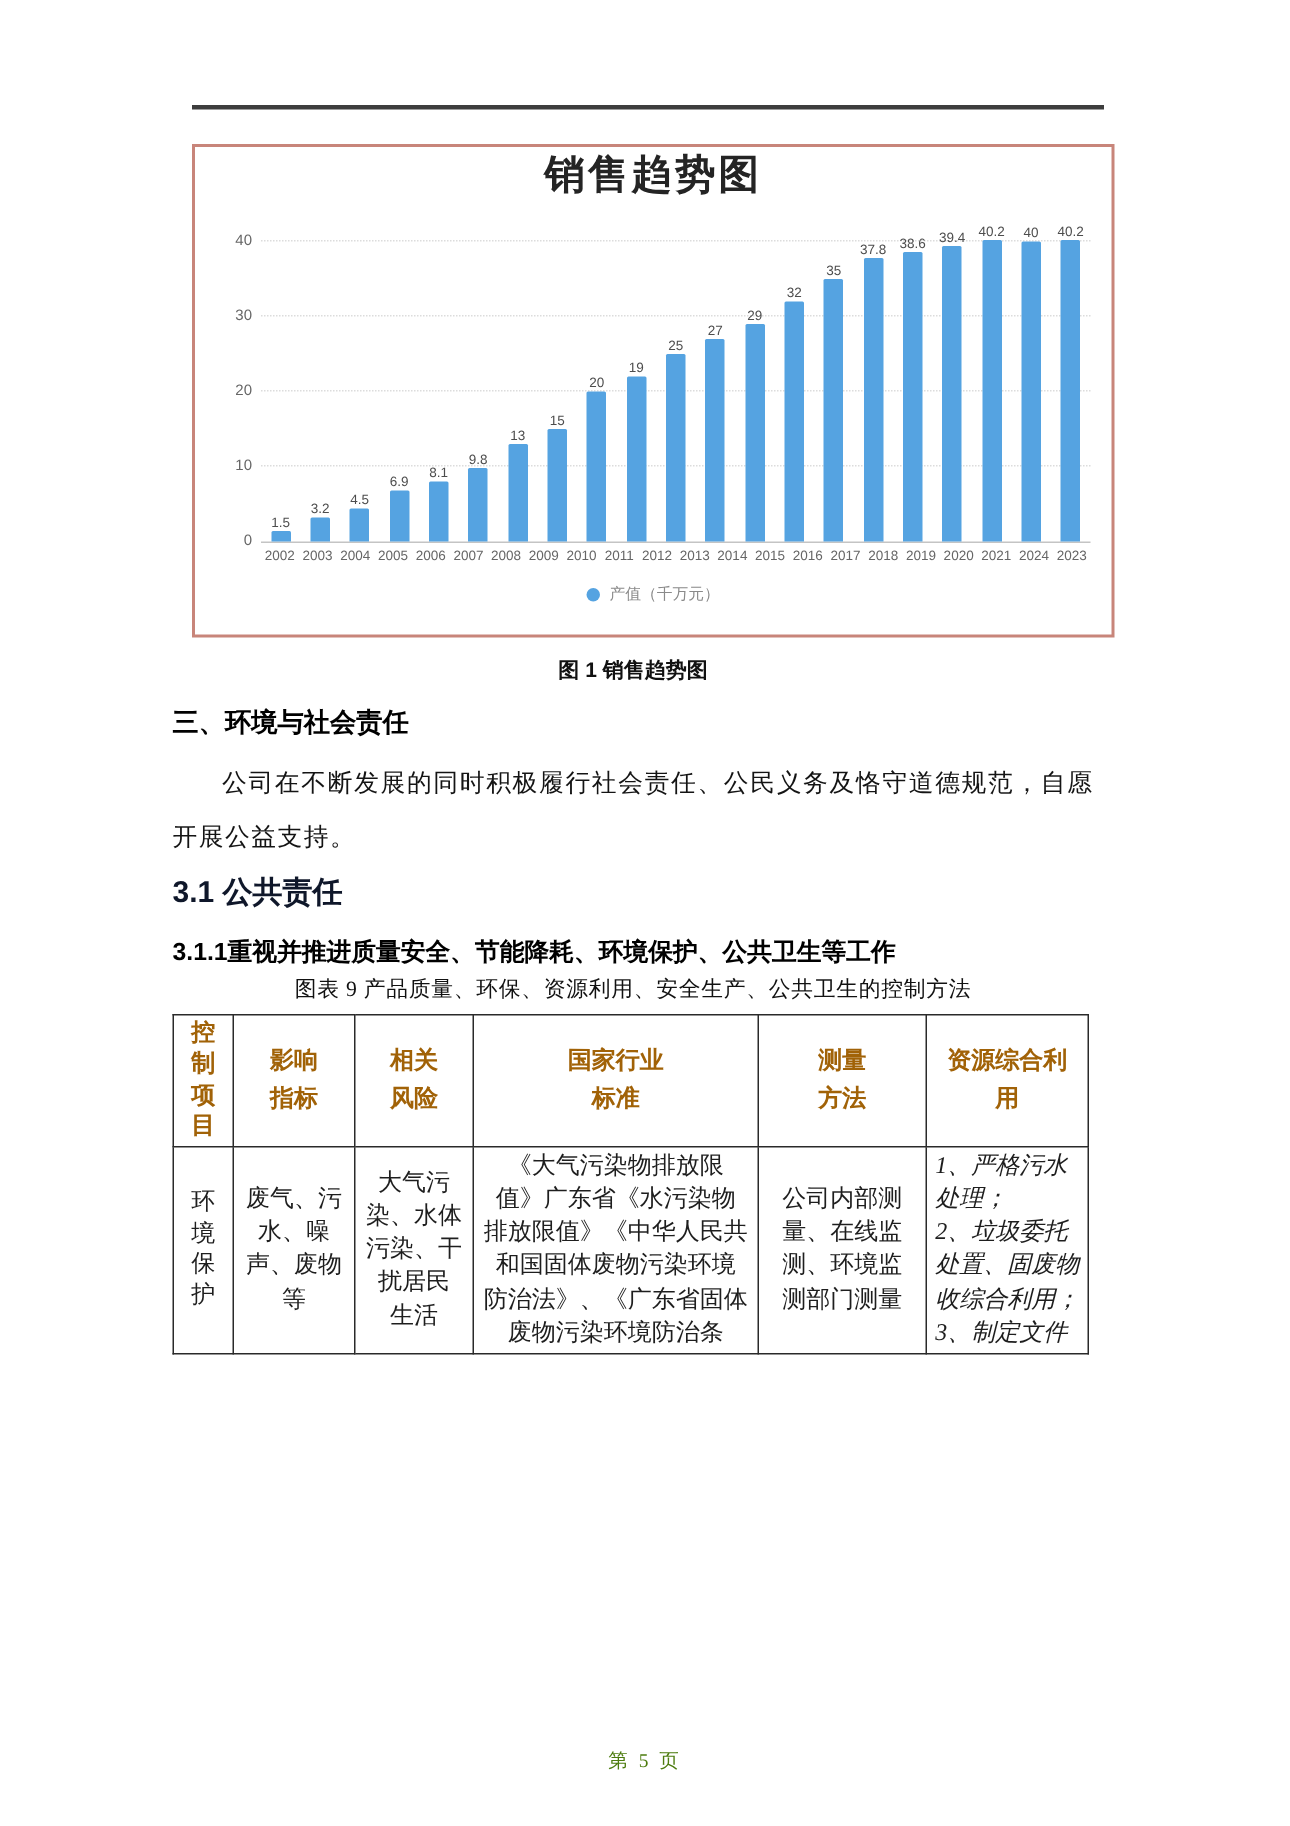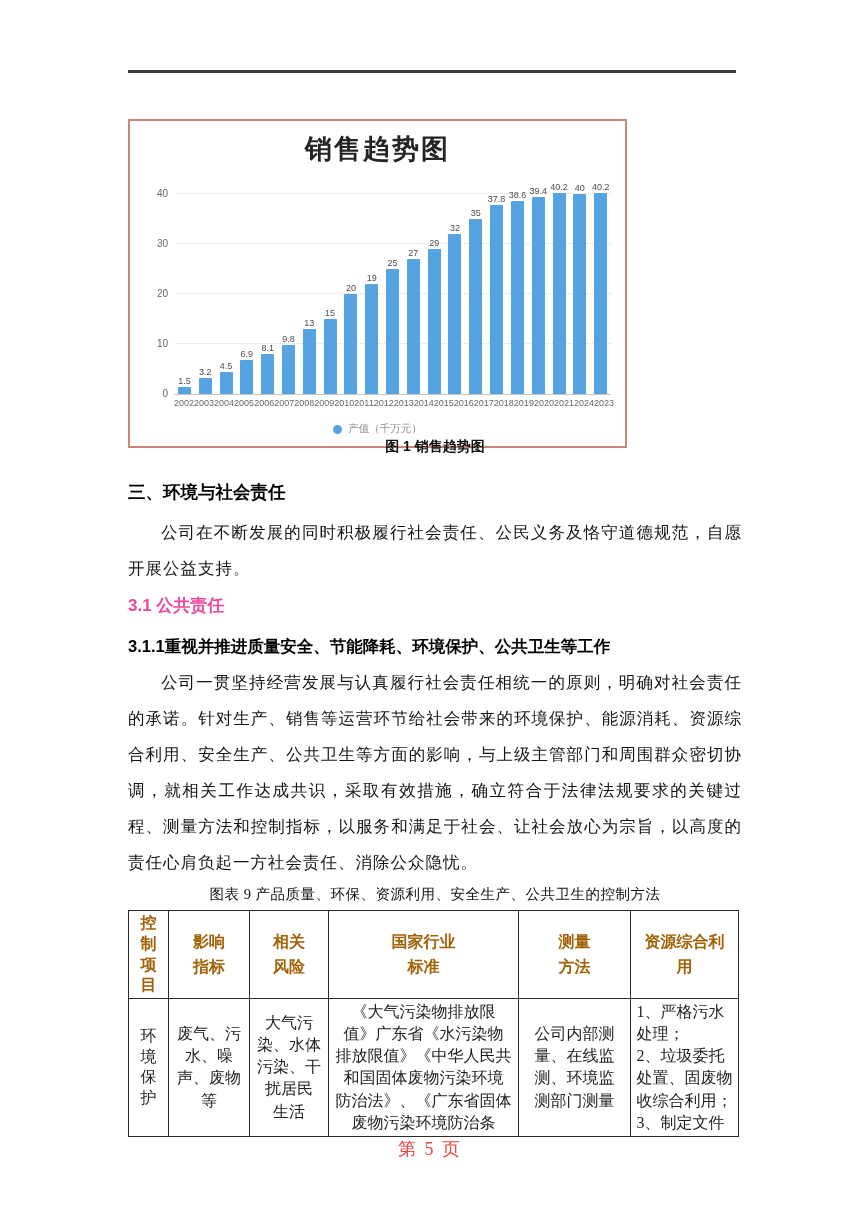--- a/index.html
+++ b/index.html
@@ -8,22 +8,22 @@
     width: 860px; height: 1217px; position: relative;
     font-family: "Liberation Serif", "DejaVu Serif", serif;
     color: #1b1b1b; overflow: hidden;
   }
 
   
   .top-rule { position: absolute; left: 128px; top: 70px; width: 608px;
     border-top: 3px solid #3d3d3d; }
 
   
-  .chart-box { position: absolute; left: 128px; top: 119px; width: 499px; height: 329px;
-    border: 2px solid #c8857a; background: #fff; padding-top: 10px; }
+  .chart-box { position: absolute; left: 128px; top: 96px; width: 615px; height: 329px;
+    border: 2px solid #c8857a; background: #fff; }
   .chart-title { text-align: center; font-family: "Liberation Sans", sans-serif;
     font-weight: bold; font-size: 27px; color: #242424; letter-spacing: 2px; }
   .plot-wrap { position: relative; margin: 26px 14px 0 44px; height: 202px;
     border-bottom: 1px solid #c4c4c4; }
   .gridline { position: absolute; left: 0; right: 0; height: 0;
     border-top: 1px dotted #dcdcdc; }
   .y-label { position: absolute; left: -34px; width: 28px; text-align: right;
     font-family: "Liberation Sans", sans-serif; font-size: 10px; color: #666; }
   .bars-row { position: absolute; left: 0; right: 0; bottom: 0; top: -14px;
     display: flex; align-items: flex-end; }
@@ -36,30 +36,30 @@
   .x-label { flex: 1; text-align: center; font-family: "Liberation Sans", sans-serif;
     font-size: 9px; color: #666; white-space: nowrap; }
   .legend { display: flex; align-items: center; justify-content: center; gap: 6px;
     margin-top: 14px; }
   .legend-dot { width: 9px; height: 9px; border-radius: 50%; background: #55a3e1;
     display: inline-block; }
   .legend-label { font-family: "Liberation Sans", sans-serif; font-size: 10.5px;
     color: #8a8a8a; }
 
   
-  .content { position: absolute; left: 128px; top: 437px; width: 614px; }
+  .content { position: absolute; left: 115px; top: 437px; width: 614px; }
   .fig-caption { text-align: center; font-family: "Liberation Sans", sans-serif;
     font-weight: 600; font-size: 14px; color: #111; line-height: 18px; }
   .h1 { font-family: "Liberation Sans", sans-serif; font-weight: bold;
-    font-size: 17.5px; color: #000; margin-top: 25px; line-height: 24px; }
+    font-size: 17.5px; color: #000; margin-top: 14px; line-height: 24px; }
   .para { font-size: 16.5px; line-height: 36px; text-align: justify;
     text-indent: 2em; letter-spacing: 1px; color: #141414; }
   .p1 { margin-top: 11px; }
   .h2 { font-family: "Liberation Sans", sans-serif; font-weight: bold;
-    font-size: 17px; color: #ec4899; margin-top: 7px; line-height: 24px; }
+    font-size: 20px; color: #0f172a; margin-top: 7px; line-height: 24px; }
   .h3 { font-family: "Liberation Sans", sans-serif; font-weight: bold;
     font-size: 16.5px; color: #000; margin-top: 17px; line-height: 23px; }
   .p2 { margin-top: 7px; }
   .table-caption { text-align: center; font-size: 14.5px; color: #111;
     margin-top: 3px; line-height: 20px; letter-spacing: 0.5px; }
 
   
   table.ctrl { border-collapse: collapse; width: 610px; margin-top: 6px;
     table-layout: fixed; }
   table.ctrl th, table.ctrl td { border: 1.5px solid #2a2a2a; vertical-align: middle;
@@ -68,25 +68,25 @@
     font-size: 16px; color: #a16207; height: 88px; }
   table.ctrl td { font-size: 16px; color: #1e1e1e; height: 135px; }
   .cw1 { width: 40px; } .cw2 { width: 81px; } .cw3 { width: 79px; }
   .cw4 { width: 190px; } .cw5 { width: 112px; } .cw6 { width: 108px; }
   .v-text { display: inline-block; width: 1.05em; word-break: break-all;
     line-height: 1.3; text-align: center; }
   .w2 { display: inline-block; width: 2.1em; word-break: break-all; line-height: 1.55; }
   .w4 { display: inline-block; width: 4.2em; word-break: break-all; line-height: 1.55; }
   .w5 { display: inline-block; width: 5.2em; word-break: break-all; line-height: 1.55; }
   .cell-pre { white-space: pre-line; line-height: 1.38; display: inline-block; }
-  .cell-left { text-align: left; }
-
-  
-  .footer { position: absolute; top: 1137px; left: 0; width: 100%; text-align: center;
-    font-size: 18px; color: #ef4444; letter-spacing: 2px; }
+  .cell-left { text-align: left; font-style: italic; }
+
+  
+  .footer { position: absolute; top: 1165px; left: 0; width: 100%; text-align: center;
+    font-size: 13px; color: #4d7c0f; letter-spacing: 2px; }
 </style>
 </head>
 <body>
 
 <div class="top-rule"></div>
 
 <div class="chart-box">
   <div class="chart-title">销售趋势图</div>
   <div class="plot-wrap">
       <div class="y-label" style="bottom: -5px;">0</div>
@@ -214,21 +214,20 @@
     <span class="legend-label">产值（千万元）</span>
   </div>
 </div>
 
 <div class="content">
   <div class="fig-caption">图 1 销售趋势图</div>
   <div class="h1">三、环境与社会责任</div>
   <div class="para p1">公司在不断发展的同时积极履行社会责任、公民义务及恪守道德规范，自愿开展公益支持。</div>
   <div class="h2">3.1 公共责任</div>
   <div class="h3">3.1.1重视并推进质量安全、节能降耗、环境保护、公共卫生等工作</div>
-  <div class="para p2">公司一贯坚持经营发展与认真履行社会责任相统一的原则，明确对社会责任的承诺。针对生产、销售等运营环节给社会带来的环境保护、能源消耗、资源综合利用、安全生产、公共卫生等方面的影响，与上级主管部门和周围群众密切协调，就相关工作达成共识，采取有效措施，确立符合于法律法规要求的关键过程、测量方法和控制指标，以服务和满足于社会、让社会放心为宗旨，以高度的责任心肩负起一方社会责任、消除公众隐忧。</div>
   <div class="table-caption">图表 9 产品质量、环保、资源利用、安全生产、公共卫生的控制方法</div>
 
   <table class="ctrl">
     <colgroup>
       <col class="cw1">
         <col class="cw2">
         <col class="cw3">
         <col class="cw4">
         <col class="cw5">
         <col class="cw6">

